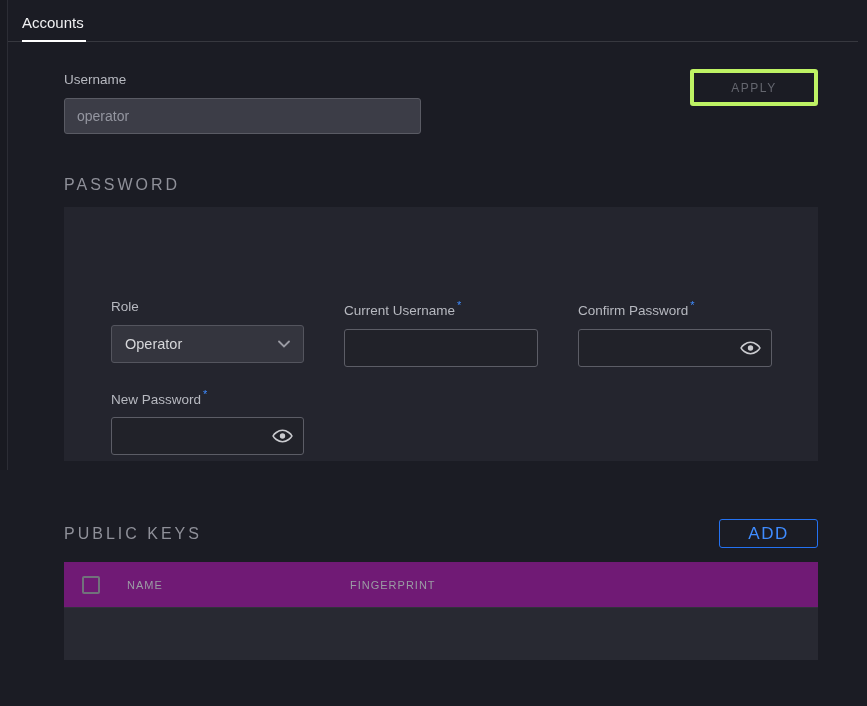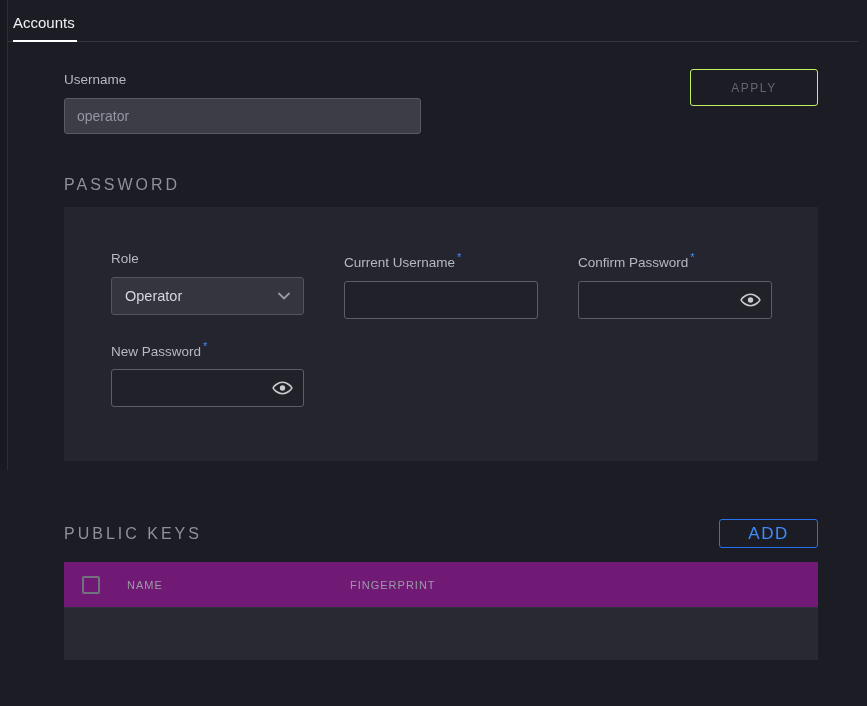--- a/index.html
+++ b/index.html
@@ -12,21 +12,21 @@
     position: relative;
   }
   .left-edge {
     position: absolute; left: 0; top: 0;
     width: 8px; height: 470px;
     background: #191a21;
     border-right: 1px solid #2c2d35;
   }
   
   .tabbar {
-    padding: 14px 0 0 13px;
+    padding: 14px 0 0 22px;
     margin-right: 9px;
     border-bottom: 1px solid #37383f;
   }
   .tab {
     display: inline-block;
     font-size: 15px;
     color: #f0f0f2;
     padding: 0 2px 9px 0;
     border-bottom: 2px solid #ffffff;
     margin-bottom: -1px;
@@ -62,21 +62,21 @@
     font-size: 14px;
     padding: 0 12px;
     font-family: "Liberation Sans", sans-serif;
     outline: none;
   }
   .btn-apply {
     width: 128px;
     height: 37px;
     margin-top: -3px;
     background: transparent;
-    border: 1px solid #bef264;
+    border: 4px solid #bef264;
     border-radius: 3px;
     color: #64666f;
     font-size: 12px;
     letter-spacing: 1.5px;
     font-family: "Liberation Sans", sans-serif;
     cursor: default;
   }
   
   .section-title {
     font-size: 16px;
@@ -91,20 +91,21 @@
     width: 754px;
     height: 254px;
     background: #24252e;
     padding: 44px 47px 0 47px;
   }
   .panel-grid {
     display: grid;
     grid-template-columns: 193px 194px 194px;
     column-gap: 40px;
     row-gap: 21px;
+    margin-top: 48px;
   }
   .input-wrap { position: relative; }
   .panel-input {
     width: 100%;
     height: 38px;
     background: #212229;
     border: 1px solid #5c5d66;
     border-radius: 3px;
     color: #d4d5d9;
     font-size: 14px;

